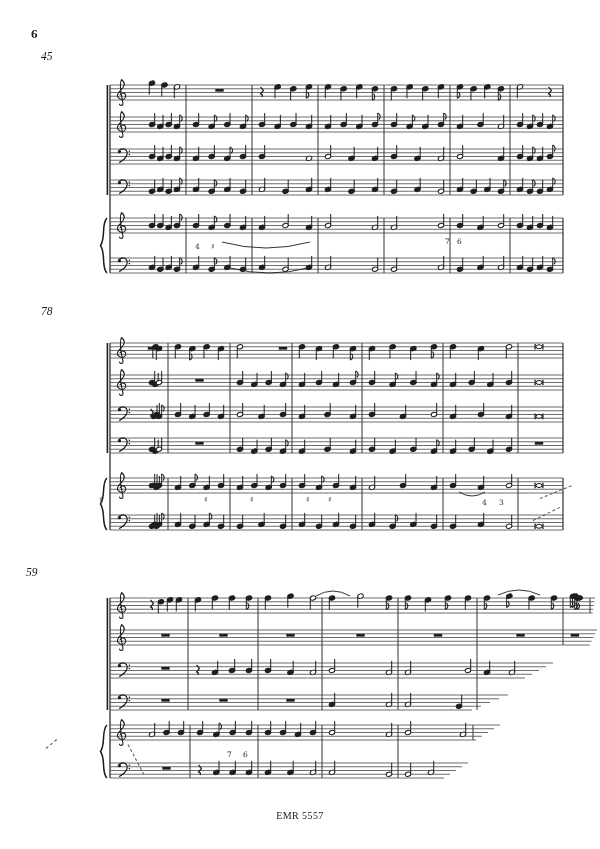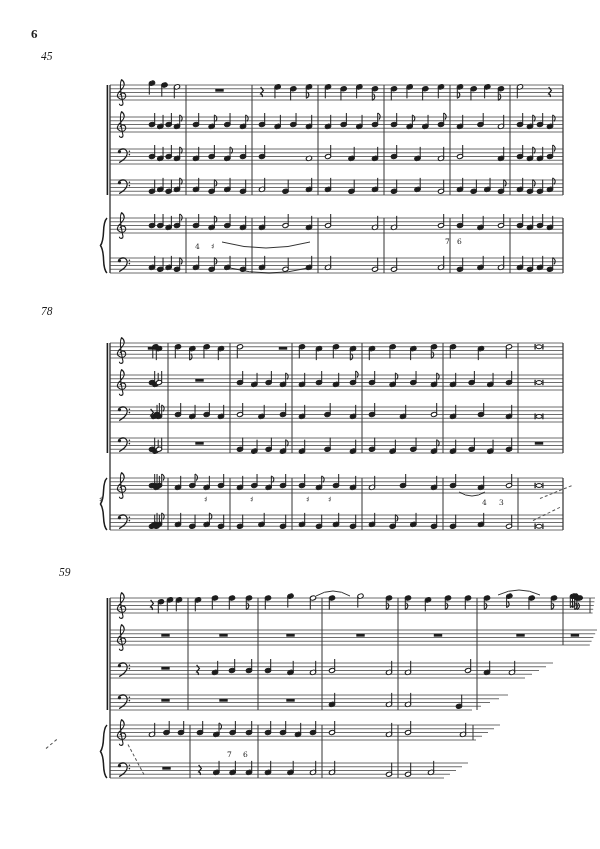--- a/index.html
+++ b/index.html
@@ -4,21 +4,21 @@
 <style>
   html,body{margin:0;padding:0;background:#ffffff;}
   .page{
     position:relative;width:600px;height:849px;background:#fff;
     font-family:"Liberation Serif","DejaVu Serif",serif;color:#1d1d1d;overflow:hidden;
   }
   .pageno{position:absolute;left:31px;top:26px;font-weight:bold;font-size:13px;}
   .mnum{position:absolute;font-style:italic;font-size:11.5px;}
   #m0{left:41px;top:50px}
   #m1{left:41px;top:305px}
-  #m2{left:59px;top:566px}
+  #m2{left:26px;top:566px}
   .footer{position:absolute;left:0;top:810px;width:100%;text-align:center;font-size:10px;letter-spacing:.4px;}
   .fig{
     position:absolute;font-size:7.5px;line-height:1;
     font-family:"DejaVu Serif","DejaVu Sans",serif;
   }
   .dash{position:absolute;border-top:1px dashed #555;transform-origin:left center;}
   svg.sys{position:absolute;left:0;}
 </style>
 </head>
 <body>
@@ -1733,13 +1733,14 @@
         <path d="M316 14 q 17 -10 34 0" stroke="#1d1d1d" stroke-width="0.9" fill="none"></path>
         <path d="M498 13 q 21 -10 42 0" stroke="#1d1d1d" stroke-width="0.9" fill="none"></path>
       </svg>
       <div class="fig" style="left: 227px; top: 751px;">7</div>
       <div class="fig" style="left: 243px; top: 751px;">6</div>
       <div class="dash" style="left: 540px; top: 498px; width: 34px; transform: rotate(-22deg);"></div>
       <div class="dash" style="left: 533px; top: 520px; width: 30px; transform: rotate(-26deg);"></div>
       <div class="dash" style="left: 46px; top: 748px; width: 14px; transform: rotate(-40deg);"></div>
       <div class="dash" style="left: 128px; top: 744px; width: 34px; transform: rotate(62deg);"></div>
     </div>
+  <div class="footer">EMR 5557</div>
 </div>
 
 </body></html>

